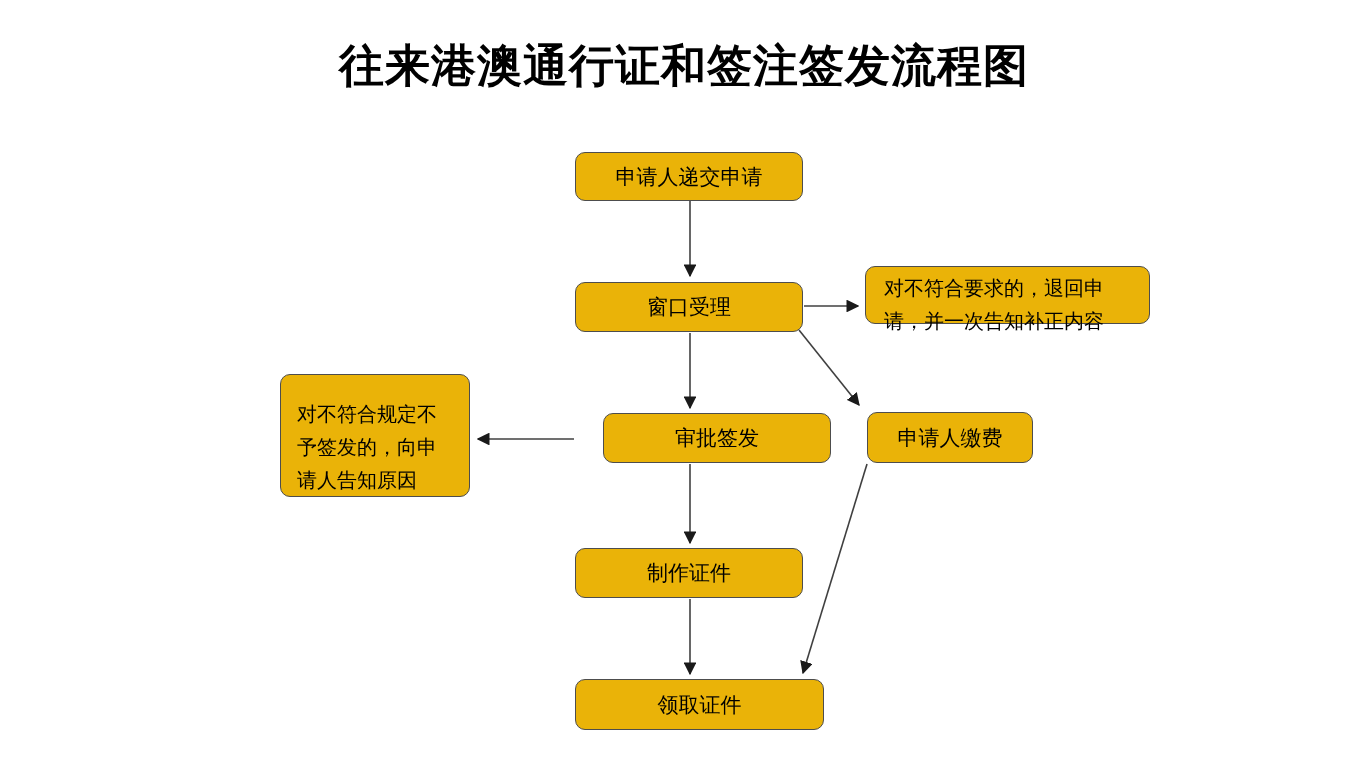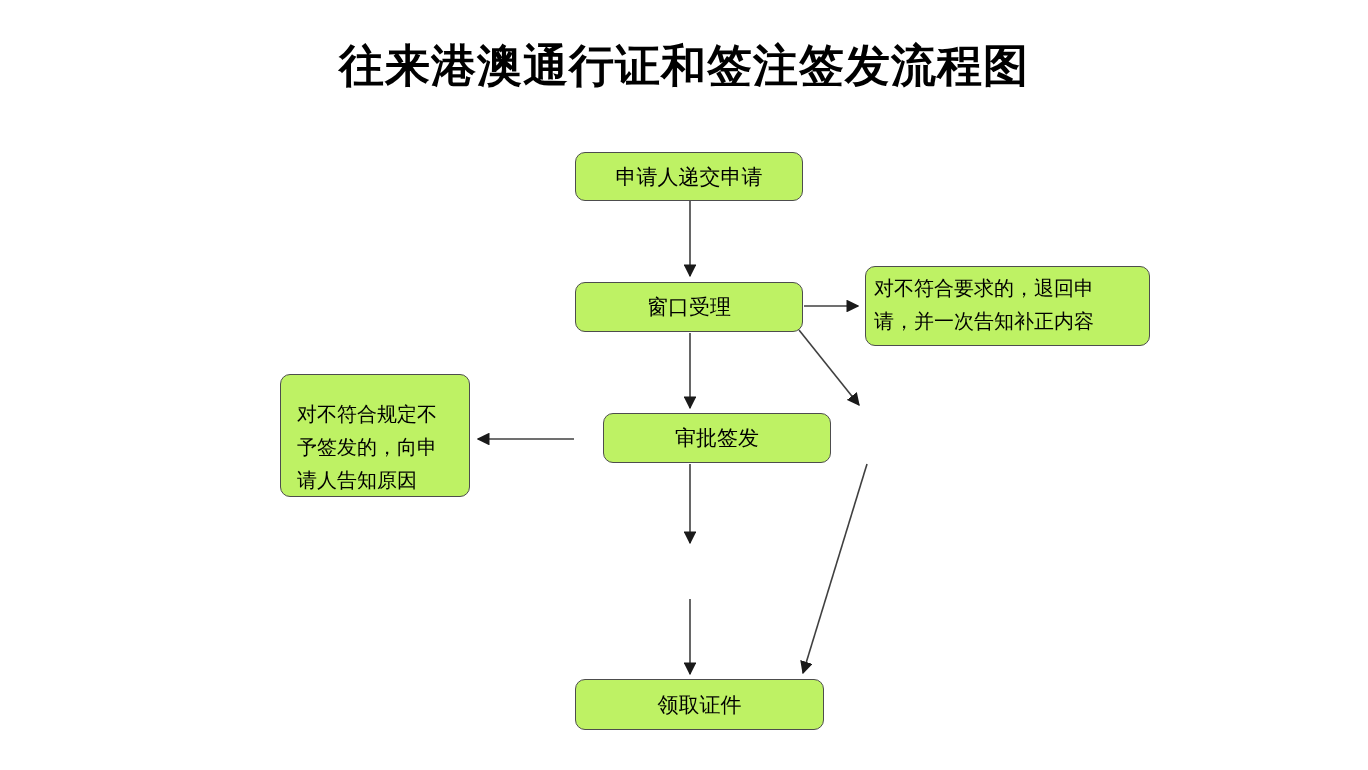--- a/index.html
+++ b/index.html
@@ -30,39 +30,39 @@
   .connector-layer {
     position: absolute;
     left: 0;
     top: 0;
     width: 1368px;
     height: 770px;
   }
   .flow-node {
     position: absolute;
     box-sizing: border-box;
-    background: #bef264;
+    background: #eab308;
     border: 1.6px solid #4d4d4d;
     border-radius: 10px;
     color: #000000;
   }
   .flow-node.center {
     display: flex;
     align-items: center;
     justify-content: center;
     font-size: 21px;
     text-align: center;
   }
   .flow-node.note {
     font-size: 20px;
     line-height: 33px;
   }
   .node-submit  { left: 575px; top: 152px; width: 228px; height: 49px; }
   .node-window  { left: 575px; top: 282px; width: 228px; height: 50px; }
-  .node-return  { left: 865px; top: 266px; width: 285px; height: 80px; padding: 5px 18px 0 8px; }
+  .node-return  { left: 865px; top: 266px; width: 285px; height: 58px; padding: 5px 18px 0 18px; }
   .node-approve { left: 575px; top: 413px; width: 228px; height: 50px; margin-left: 28px; }
   .node-reject  { left: 280px; top: 374px; width: 190px; height: 123px; padding: 23px 14px 0 16px; line-height: 34px; }
   .node-pay     { left: 867px; top: 412px; width: 166px; height: 51px; }
   .node-make    { left: 575px; top: 548px; width: 228px; height: 50px; }
   .node-collect { left: 575px; top: 679px; width: 249px; height: 51px; }
 </style>
 </head>
 <body>
 
 <div class="canvas">
@@ -100,19 +100,25 @@
   </div>
 
   <div class="flow-node center node-approve">
     <span>审批签发</span>
   </div>
 
   <div class="flow-node note node-reject">
     <span>对不符合规定不予签发的，向申请人告知原因</span>
   </div>
 
+  <div class="flow-node center node-pay">
+    <span>申请人缴费</span>
+  </div>
 
+  <div class="flow-node center node-make">
+    <span>制作证件</span>
+  </div>
 
   <div class="flow-node center node-collect">
     <span>领取证件</span>
   </div>
 
 </div>
 
 </body></html>

